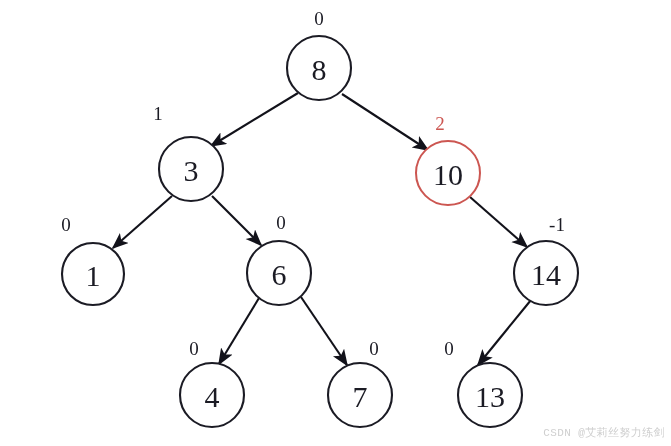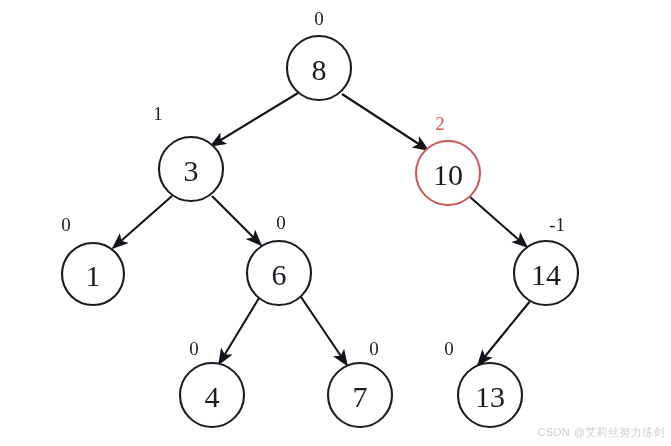--- a/index.html
+++ b/index.html
@@ -58,21 +58,21 @@
   }
   .edge-line {
     stroke: #12121a;
     stroke-width: 2.1;
     fill: none;
   }
   .watermark {
     position: absolute;
     right: 6px;
     bottom: 6px;
-    font-family: Liberation Sans, sans-serif;
+    font-family: Liberation Mono, monospace;
     font-size: 11px;
     color: #cfcfcf;
     letter-spacing: 0.4px;
     white-space: nowrap;
     user-select: none;
   }
 </style>
 </head>
 <body>
 

